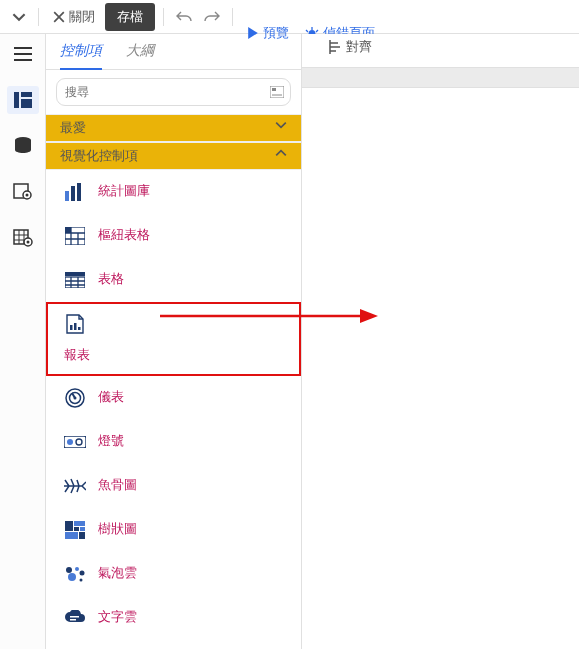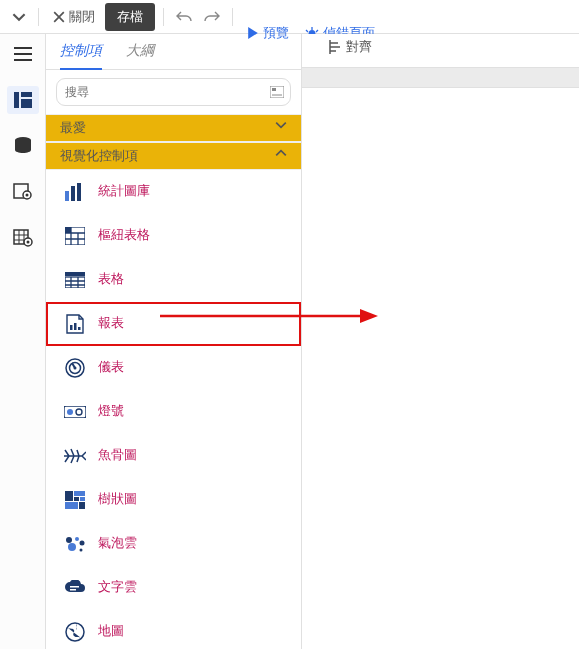--- a/index.html
+++ b/index.html
@@ -132,20 +132,21 @@
     gap:12px;
     padding: 12px 14px 12px 18px;
     cursor:pointer;
     color:#be185d;
     font-size:13px;
   }
   .item .iicon { width:22px; height:20px; display:flex; align-items:center; justify-content:center; color:#1e3a6b; }
   .item.highlight {
     outline: 2px solid #e01010;
     outline-offset: -2px;
+    flex-direction: column;
   }
 
   
   .list::-webkit-scrollbar{width:8px;}
   .list::-webkit-scrollbar-thumb{background:#ccc;border-radius:4px;}
 
   
   .canvas {
     flex:1;
     position:relative;

